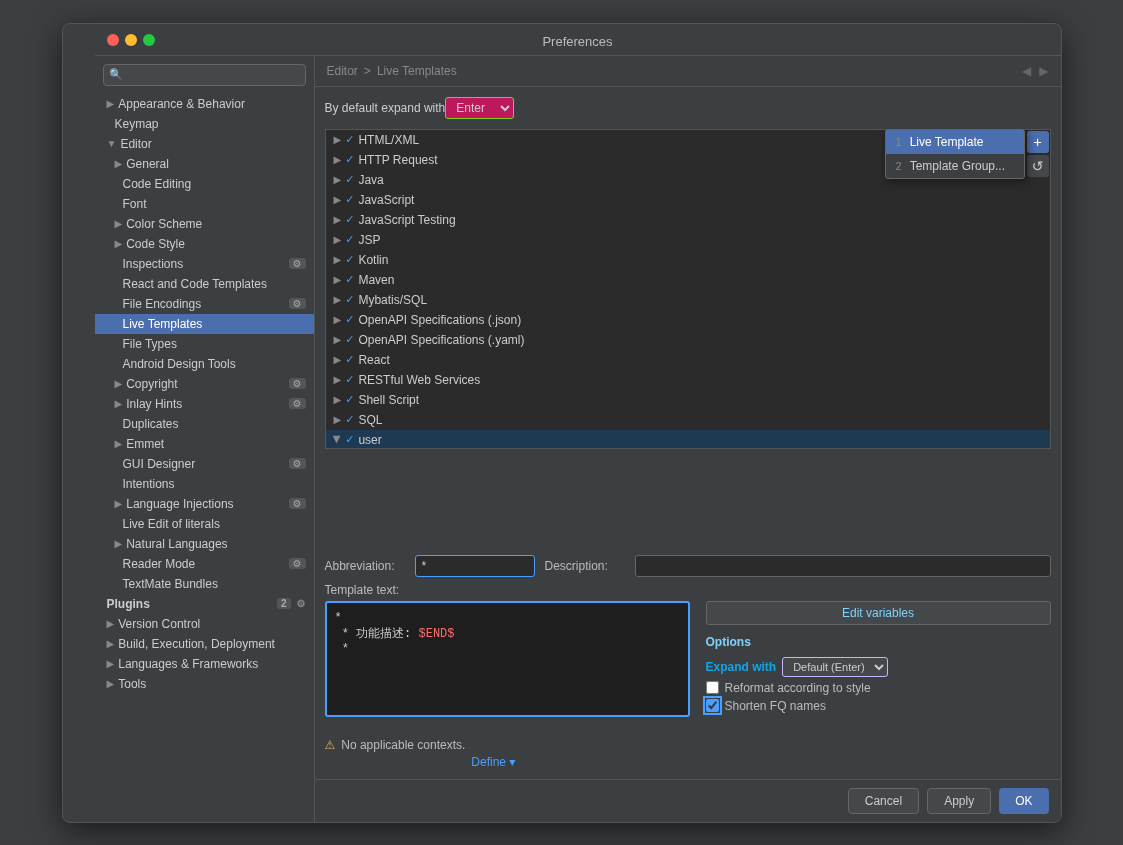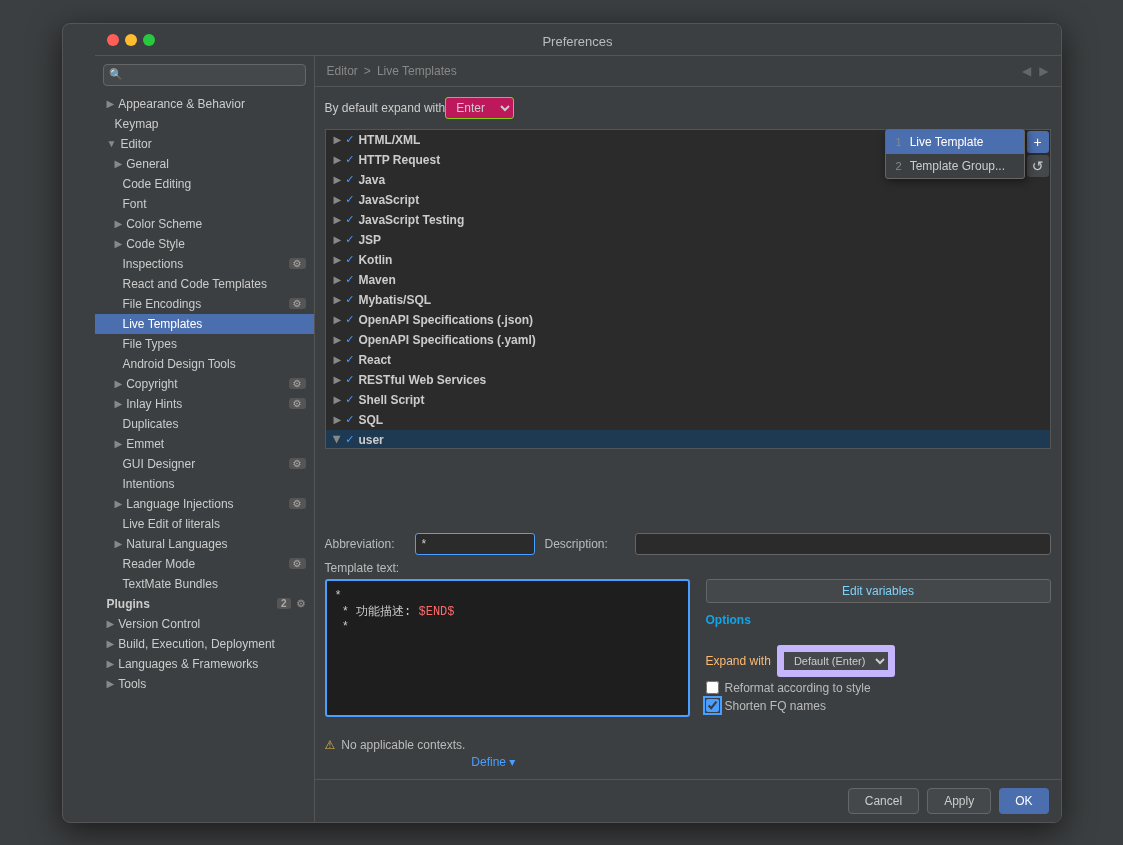--- a/index.html
+++ b/index.html
@@ -164,21 +164,21 @@
     .template-group {
       display: flex;
       align-items: center;
       padding: 3px 8px;
       color: #ccc;
       cursor: pointer;
       gap: 4px;
     }
     .template-group .arrow { color: #888; font-size: 10px; }
     .template-group .check { color: #4a9eff; font-size: 11px; }
-    .template-group .name { font-weight: bold; }
+    .template-group .name { font-weight: normal; }
     .toolbar-right {
       position: absolute;
       right: 0;
       top: 0;
       display: flex;
       flex-direction: column;
       gap: 2px;
       padding: 2px;
     }
     .icon-btn {
@@ -270,31 +270,31 @@
       background: #45484a;
       border: 1px solid #666;
       color: #7dd3fc;
       padding: 4px 12px;
       border-radius: 3px;
       cursor: pointer;
       font-size: 12px;
       margin-bottom: 10px;
       width: 100%;
     }
-    .options-title { color: #0ea5e9; font-weight: bold; margin-bottom: 18px; }
+    .options-title { color: #7dd3fc; font-weight: bold; margin-bottom: 8px; }
     .option-row {
       display: flex;
       align-items: center;
       gap: 6px;
       margin-bottom: 4px;
     }
-    .option-label { color: #fdba74; }
+    .option-label { color: #0ea5e9; font-weight: bold; }
     .expand-with-select {
       background: #45484a;
-      border: 7px solid #c4b5fd;
+      border: 1px solid #c4b5fd;
       color: #ccc;
       padding: 2px 6px;
       border-radius: 3px;
       font-size: 11px;
     }
     .checkbox-row {
       display: flex;
       align-items: center;
       gap: 6px;
       margin-bottom: 4px;

